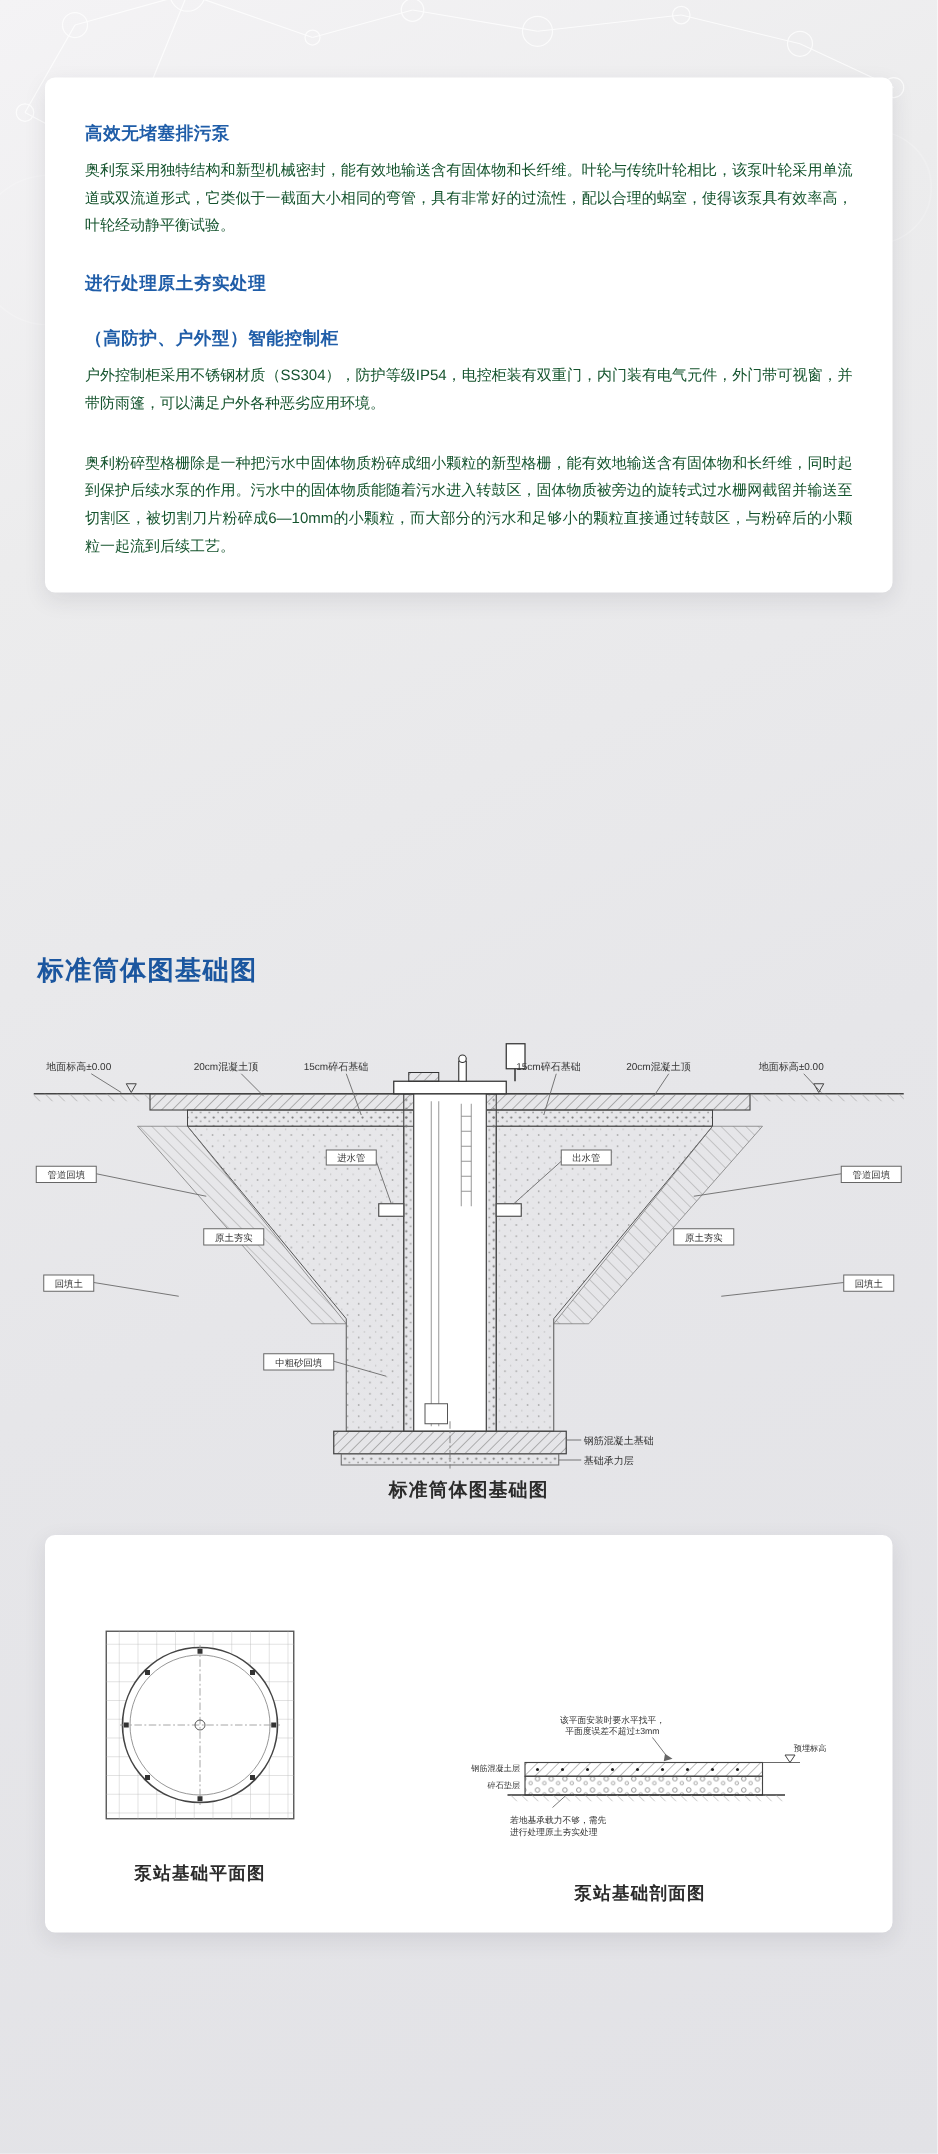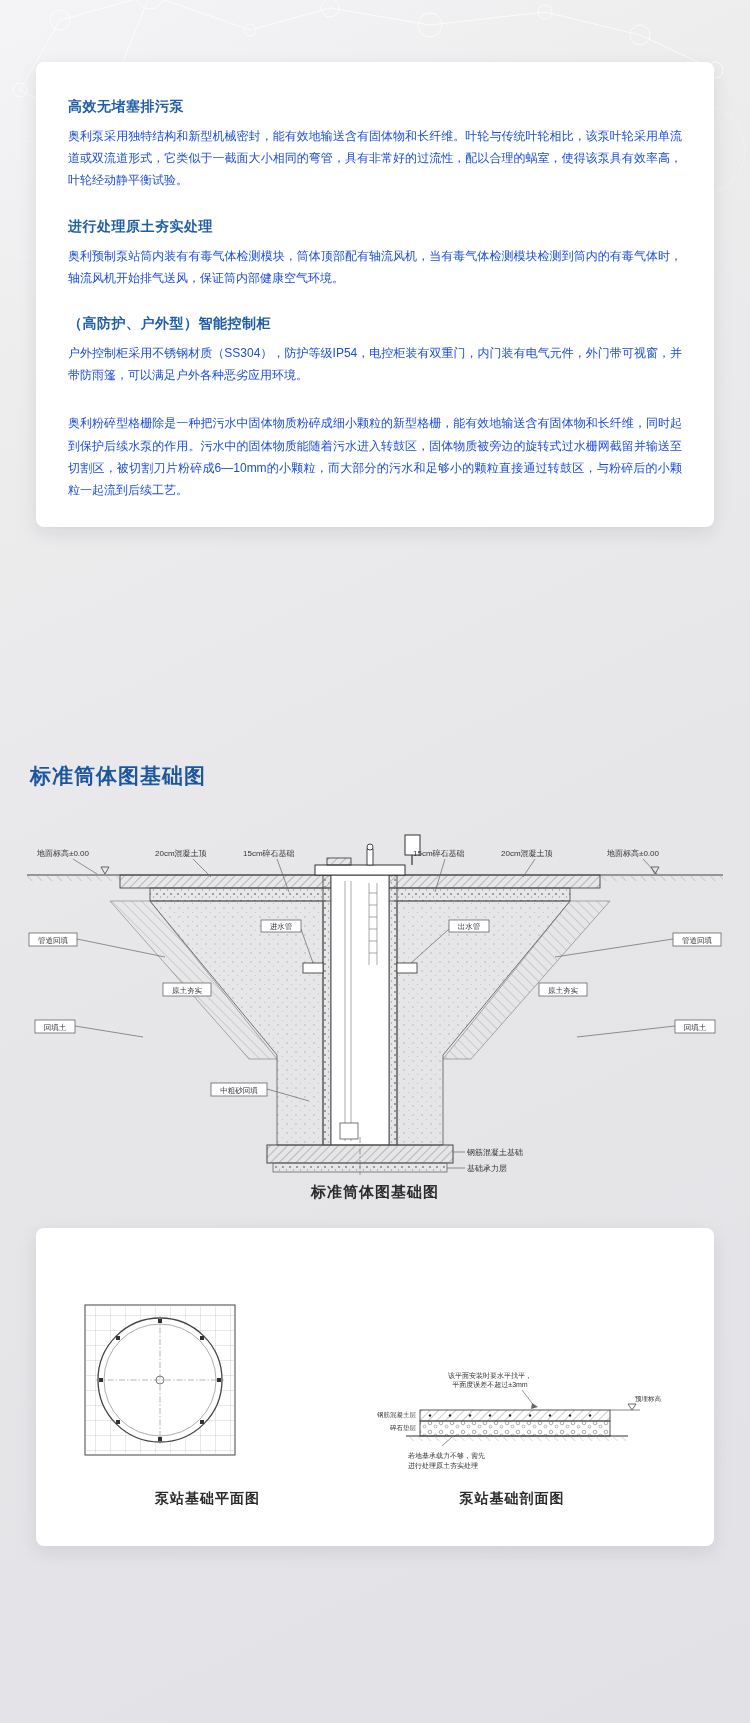--- a/index.html
+++ b/index.html
@@ -15,40 +15,40 @@
     position:absolute;background:#ffffff;border-radius:8px;
     box-shadow:0 6px 18px rgba(40,40,60,.10);
   }
   .card-top{left:36px;top:62px;width:678px;padding:36px 32px 26px;box-sizing:border-box;}
   .sect{margin-bottom:26px;}
   .sect:last-child{margin-bottom:0;}
   .sect h2{
     margin:0 0 9px;font-size:14px;font-weight:bold;color:#1f5da8;letter-spacing:.5px;
   }
   .sect p{
-    margin:0;font-size:12px;line-height:1.85;color:#1d4ed8;text-align:justify;
+    margin:0;font-size:12px;line-height:1.85;color:#14532d;text-align:justify;
   }
   .big-heading{
     position:absolute;left:30px;top:762px;margin:0;
     font-size:21px;font-weight:bold;color:#1b569f;letter-spacing:1px;
   }
   .main-drawing{position:absolute;left:15px;top:815px;width:720px;height:360px;}
   .main-caption{
     position:absolute;left:0;top:1183px;width:750px;text-align:center;
     font-size:15px;font-weight:bold;color:#2b2b2b;letter-spacing:1px;
   }
   .card-bottom{left:36px;top:1228px;width:678px;height:318px;}
   .plan-svg{position:absolute;left:44px;top:72px;}
   .plan-caption{
-    position:absolute;left:24px;top:262px;width:200px;text-align:right;
+    position:absolute;left:24px;top:262px;width:200px;text-align:center;
     font-size:14px;font-weight:bold;color:#2b2b2b;letter-spacing:1px;
   }
   .section-svg{position:absolute;left:336px;top:138px;}
   .section-caption{
-    position:absolute;left:366px;top:262px;width:220px;text-align:center;
+    position:absolute;left:366px;top:278px;width:220px;text-align:center;
     font-size:14px;font-weight:bold;color:#2b2b2b;letter-spacing:1px;
   }
   svg text{fill:#333;}
   .lbl{font-size:8px;}
   .lbl-s{font-size:7.5px;}
   .leader{stroke:#666;stroke-width:.7;fill:none;}
   .box{fill:#ffffff;stroke:#666;stroke-width:.8;}
 </style>
 </head>
 <body>
@@ -82,21 +82,20 @@
     </g>
   </svg>
 
   <div class="card card-top">
     <div class="sect">
       <h2>高效无堵塞排污泵</h2>
       <p>奥利泵采用独特结构和新型机械密封，能有效地输送含有固体物和长纤维。叶轮与传统叶轮相比，该泵叶轮采用单流道或双流道形式，它类似于一截面大小相同的弯管，具有非常好的过流性，配以合理的蜗室，使得该泵具有效率高，叶轮经动静平衡试验。</p>
     </div>
     <div class="sect">
       <h2>进行处理原土夯实处理</h2>
-      <p>奥利预制泵站筒内装有有毒气体检测模块，筒体顶部配有轴流风机，当有毒气体检测模块检测到筒内的有毒气体时，轴流风机开始排气送风，保证筒内部健康空气环境。</p>
     </div>
     <div class="sect">
       <h2>（高防护、户外型）智能控制柜</h2>
       <p>户外控制柜采用不锈钢材质（SS304），防护等级IP54，电控柜装有双重门，内门装有电气元件，外门带可视窗，并带防雨篷，可以满足户外各种恶劣应用环境。</p>
     </div>
     <div class="sect">
       <p>奥利粉碎型格栅除是一种把污水中固体物质粉碎成细小颗粒的新型格栅，能有效地输送含有固体物和长纤维，同时起到保护后续水泵的作用。污水中的固体物质能随着污水进入转鼓区，固体物质被旁边的旋转式过水栅网截留并输送至切割区，被切割刀片粉碎成6—10mm的小颗粒，而大部分的污水和足够小的颗粒直接通过转鼓区，与粉碎后的小颗粒一起流到后续工艺。</p>
     </div>
   </div>
 

